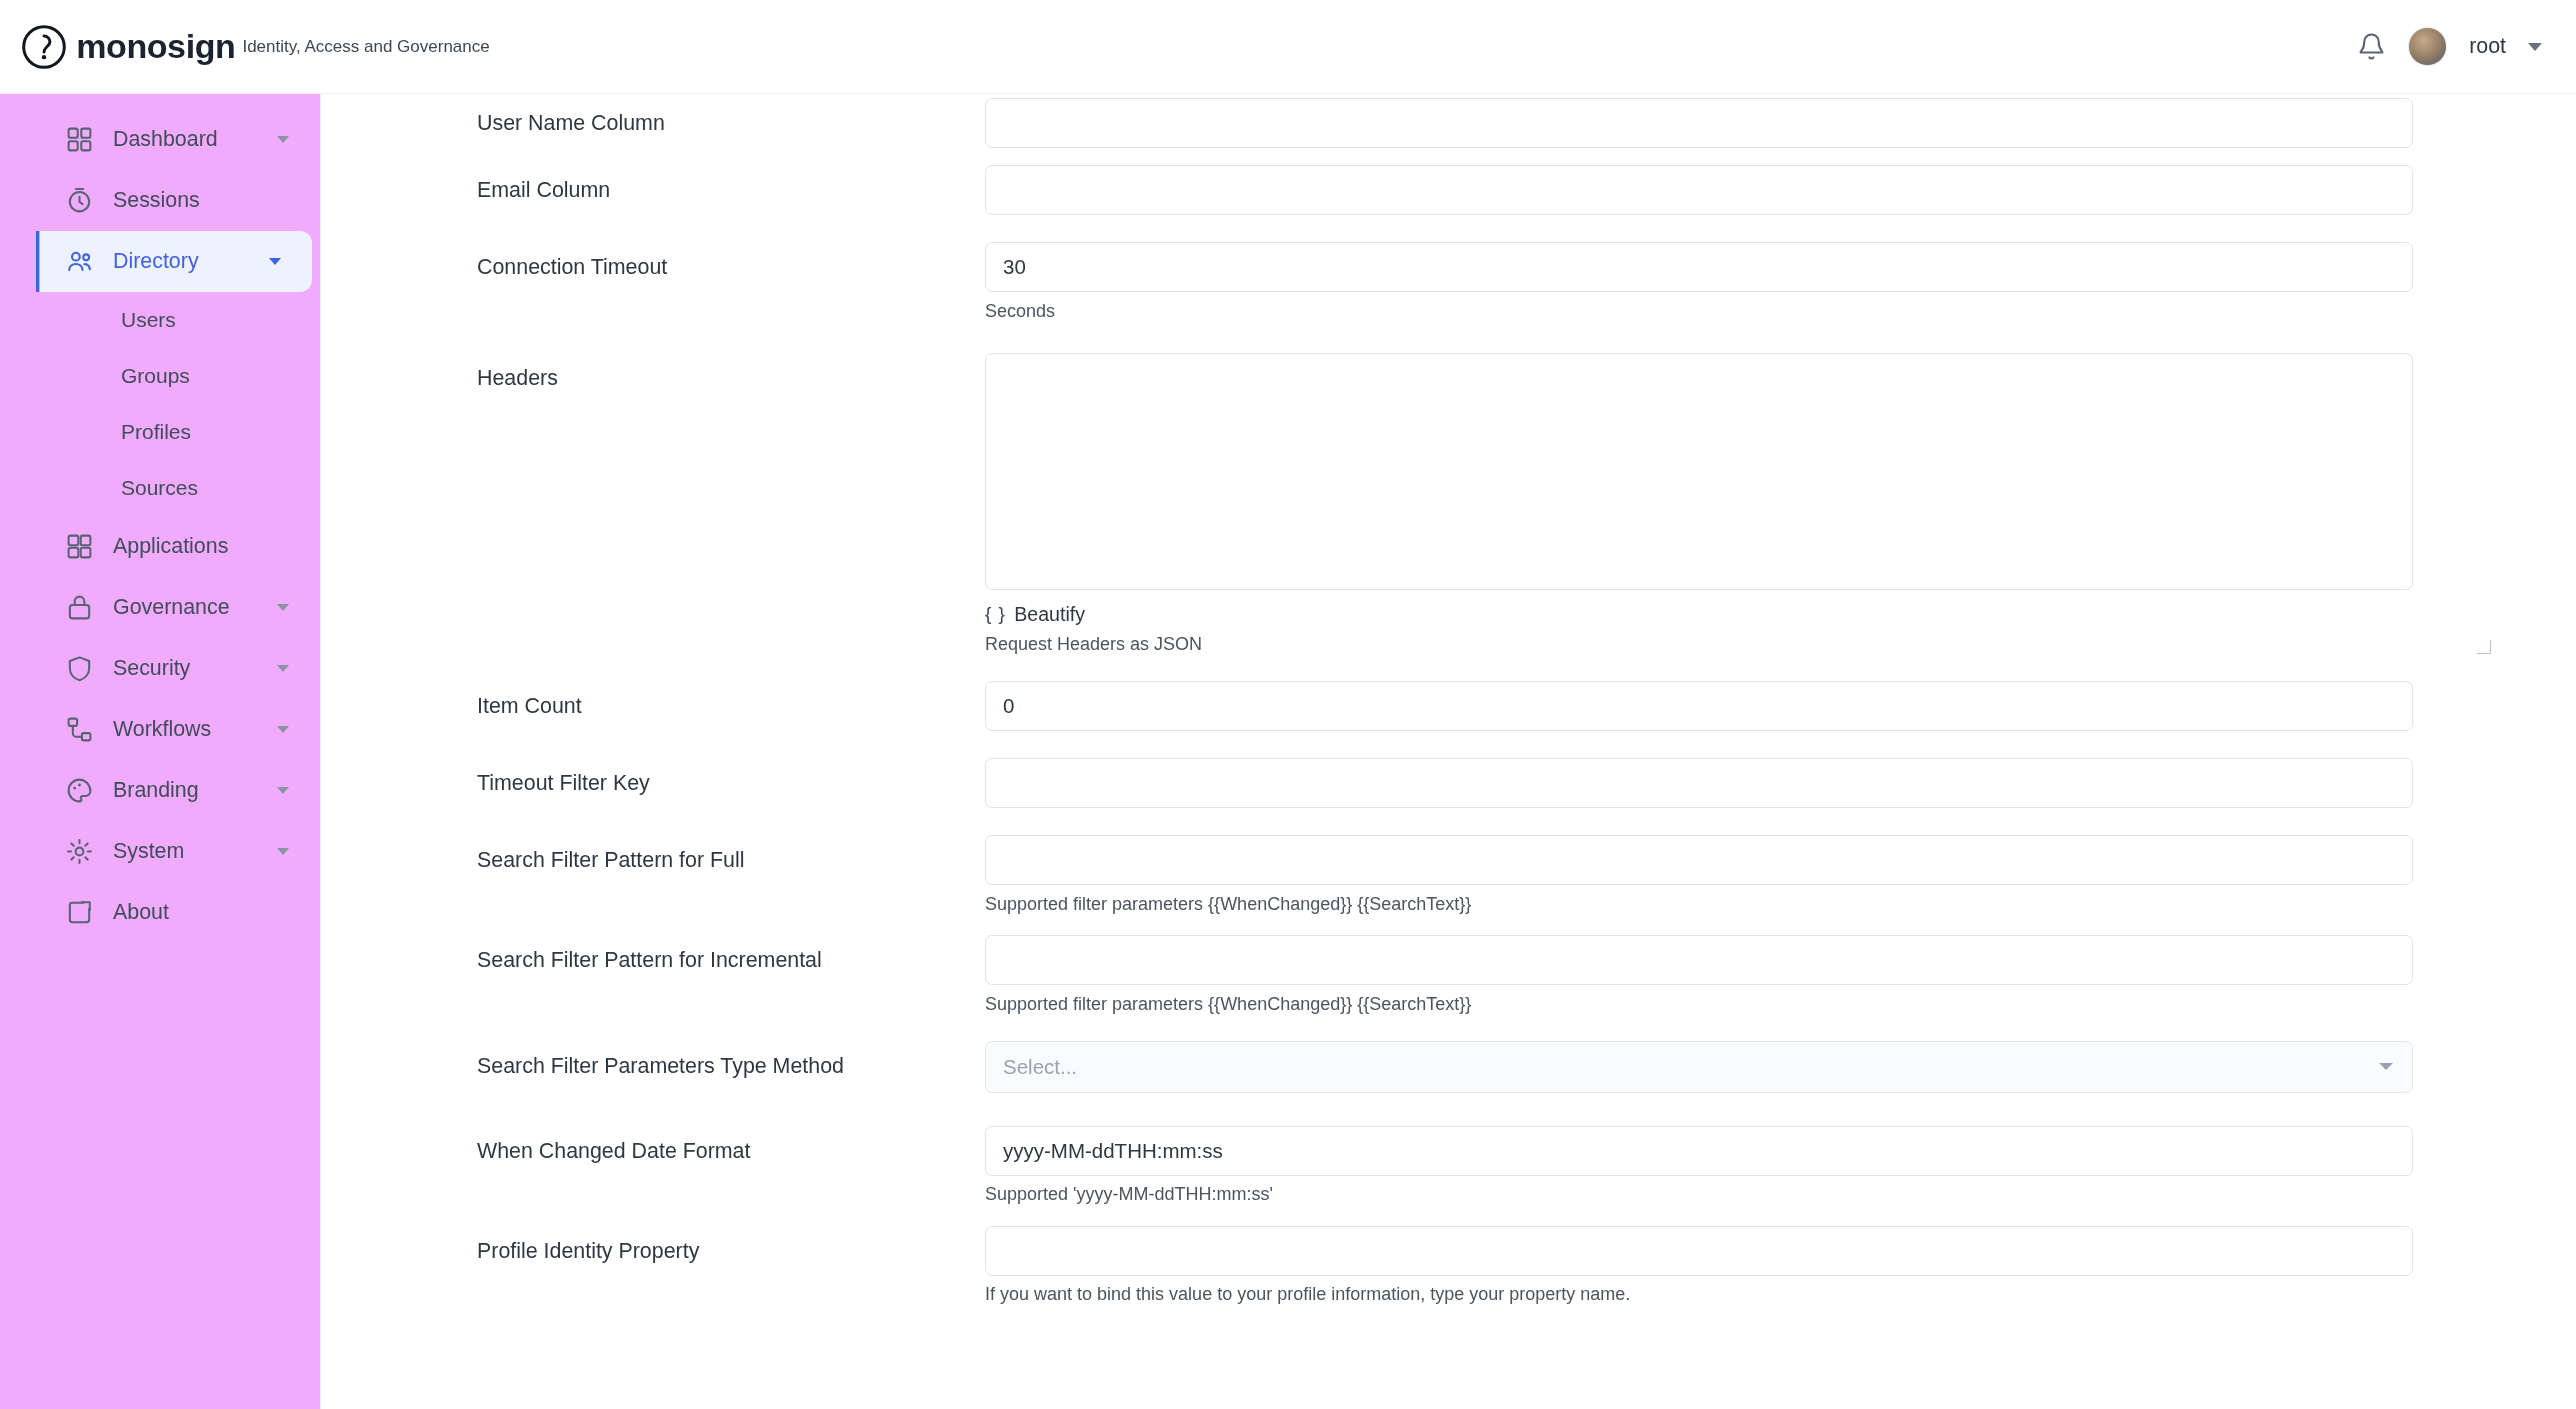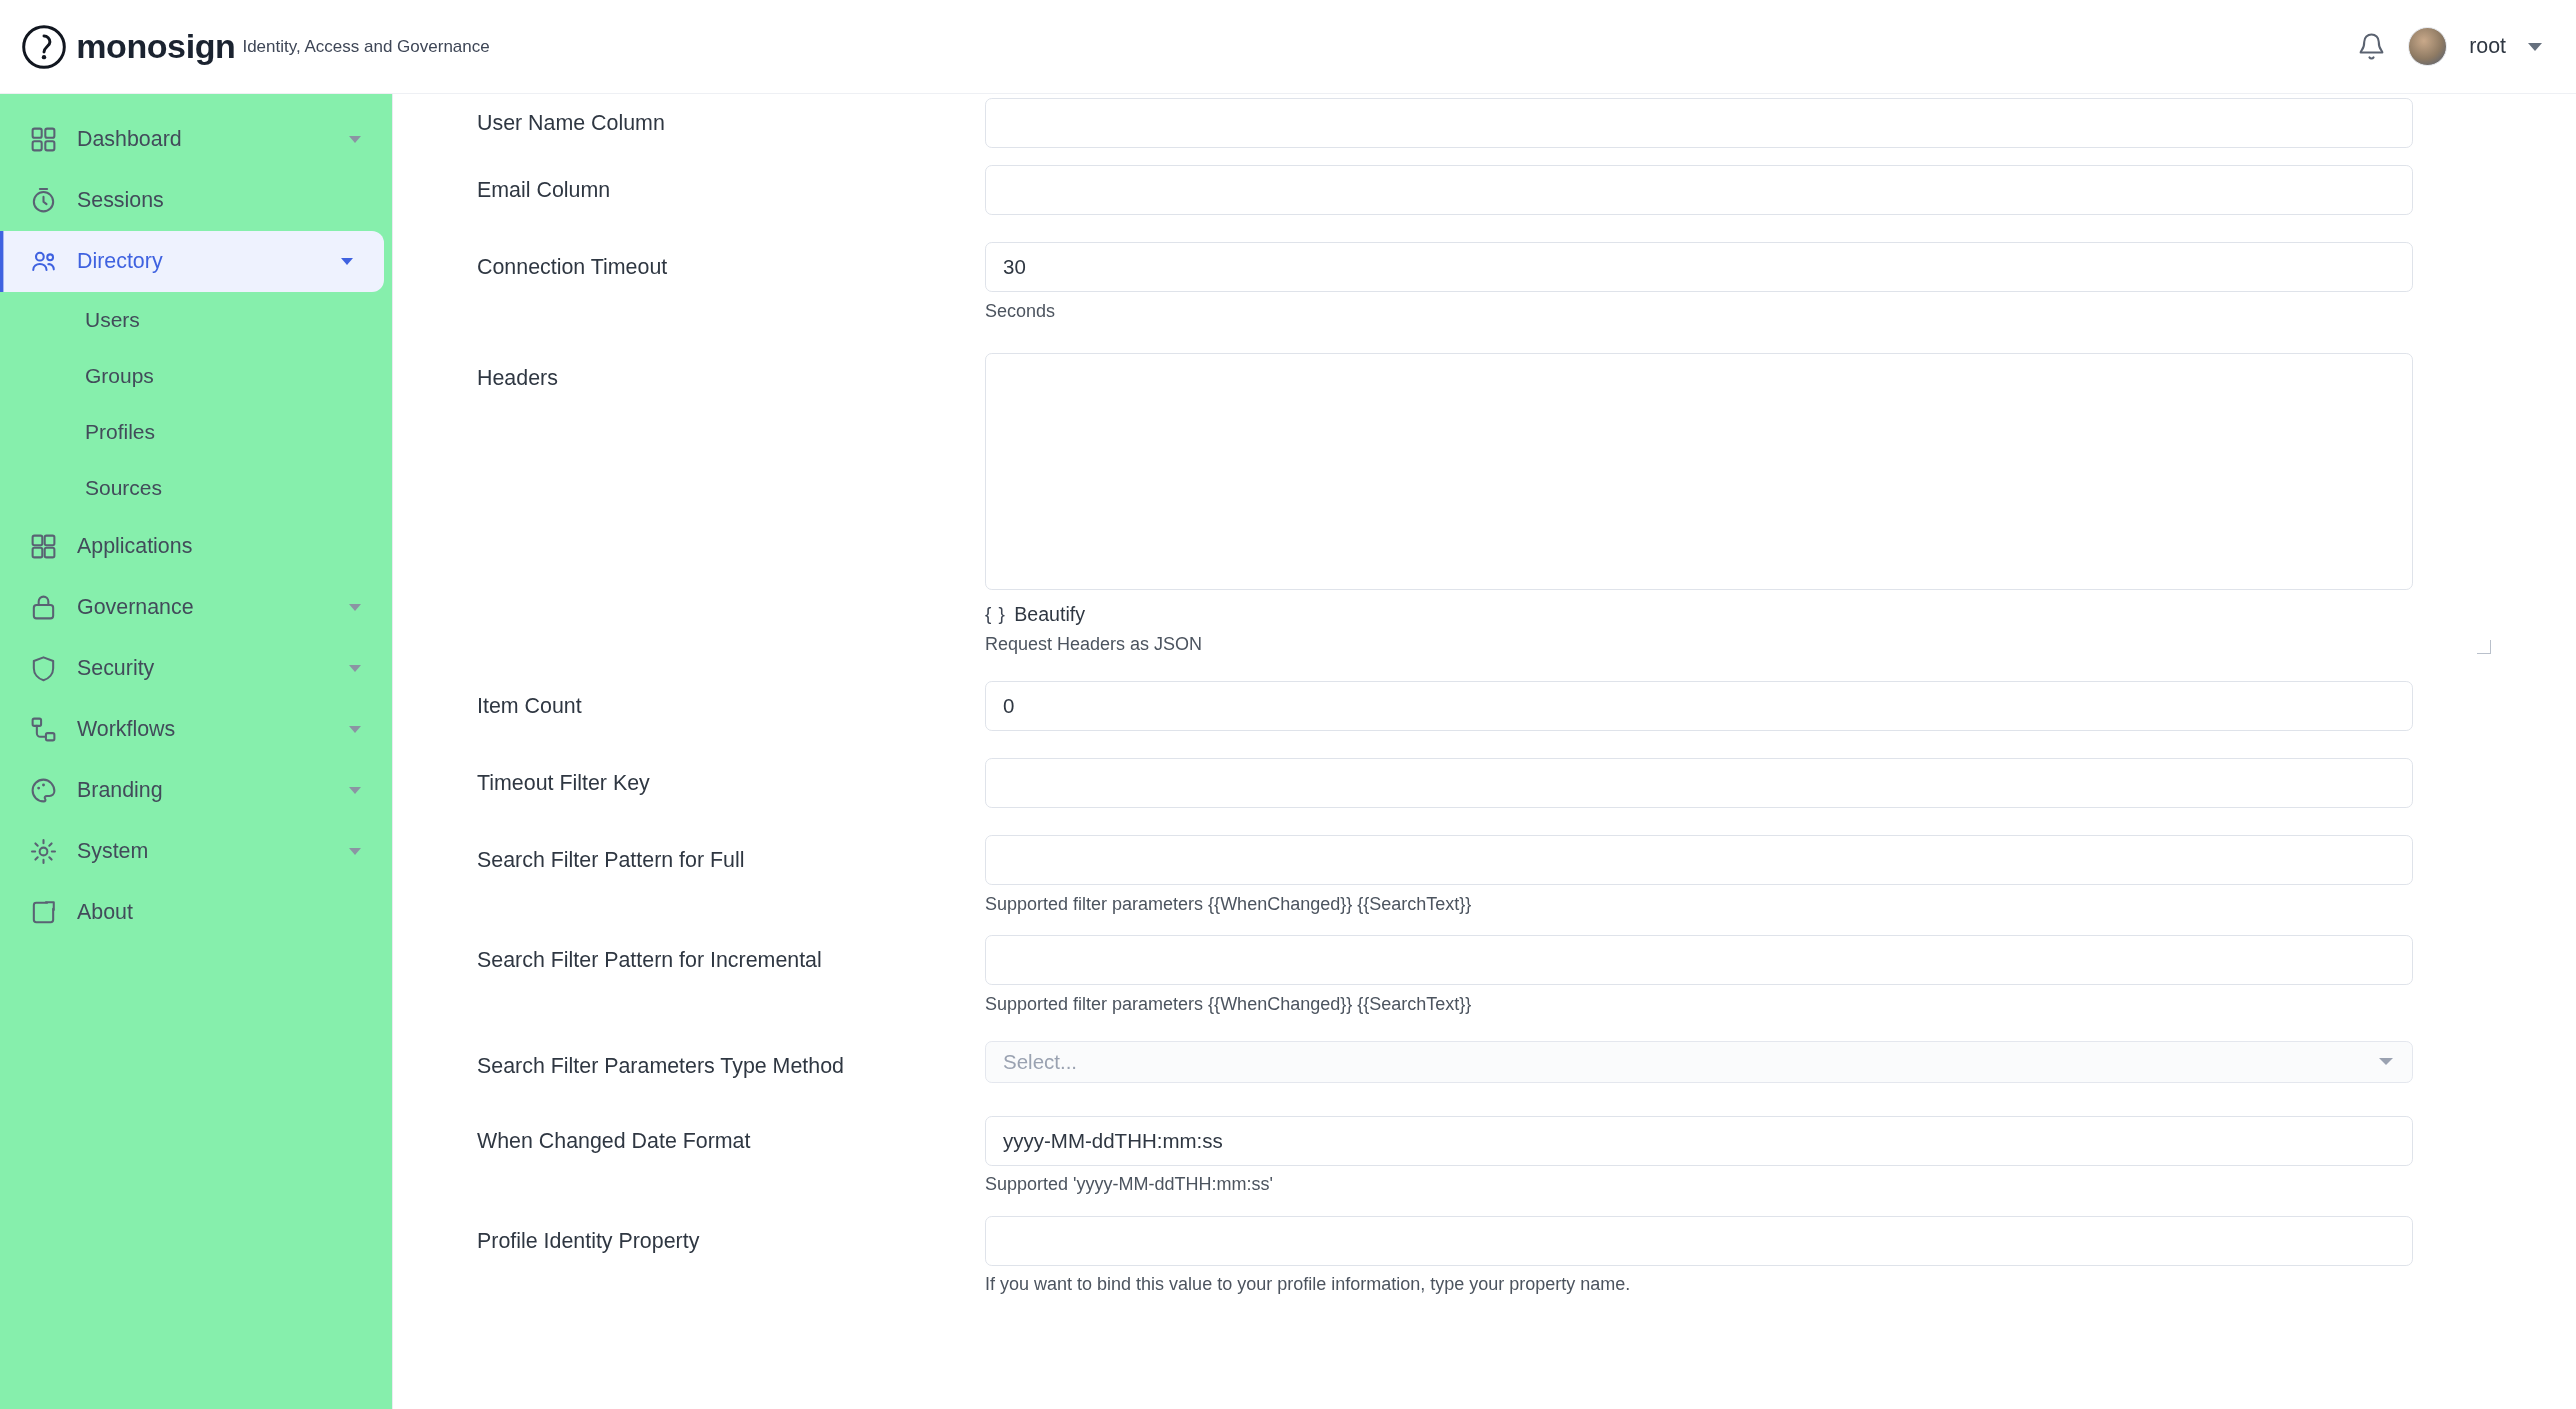--- a/index.html
+++ b/index.html
@@ -36,23 +36,24 @@
     border: 1.7px solid #e4e7ec;
   }
   .username { font-size: 21.4px; color: #2f3742; }
   .caret-down {
     width: 0; height: 0; border-left: 7.7px solid transparent; border-right: 7.7px solid transparent;
     border-top: 8.5px solid #66707e;
   }
 
   
   .sidebar {
-    position: absolute; top: 94px; left: 0; width: 393px; height: 1315px;
-    background: #86efac; border-right: 0.9px solid #e9ecf1; padding-top: 15.4px;
+    position: absolute; top: 94px; left: 0; width: 321px; height: 1315px;
+    background: #f0abfc; border-right: 0.9px solid #e9ecf1; padding-top: 15.4px;
     z-index: 10;
+    padding-left: 36px;
   }
   .nav-item {
     display: flex; align-items: center; height: 61px; padding: 0 31px 0 29px;
     color: #424b5a; font-size: 21.4px; cursor: pointer; position: relative;
   }
   .nav-item .nav-icon { width: 29px; height: 29px; flex: none; margin-right: 19px; color: #596273; }
   .nav-item .nav-label { flex: 1; }
   .nav-item .nav-chevron { width: 0; height: 0; border-left: 6.8px solid transparent; border-right: 6.8px solid transparent; border-top: 7.7px solid #8b94a3; }
   .nav-item.active {
     background: #eef2fe; color: #3f62e0; border-radius: 0 12px 12px 0; margin-right: 8.5px;
@@ -81,21 +82,21 @@
     font-family: "Liberation Sans", sans-serif; outline: none;
   }
   .f-input::placeholder { color: #9aa2b1; }
   .f-textarea {
     width: 100%; height: 237px; border: 0.9px solid #dfe3ea; border-radius: 6.8px;
     padding: 10.2px 17px; font-size: 20.5px; color: #2f3742; background: #fff; resize: none;
     font-family: "Liberation Sans", sans-serif; outline: none;
   }
   .f-hint { font-size: 18px; color: #4c545f; margin-top: 8.5px; }
   .f-select {
-    width: 100%; height: 42px; border: 0.9px solid #e4e7ee; border-radius: 6.8px;
+    width: 100%; height: 52px; border: 0.9px solid #e4e7ee; border-radius: 6.8px;
     background: #fafbfc; display: flex; align-items: center; padding: 7px 17px;
     font-size: 20.5px; color: #9aa2b1; position: relative;
   }
   .f-select .sel-caret {
     position: absolute; right: 19px; top: 50%; margin-top: -3.4px;
     width: 0; height: 0; border-left: 7.7px solid transparent; border-right: 7.7px solid transparent;
     border-top: 7.7px solid #9aa2b1;
   }
   .beautify {
     display: inline-flex; align-items: center; gap: 8.5px; font-size: 19.6px; color: #2f3742;

